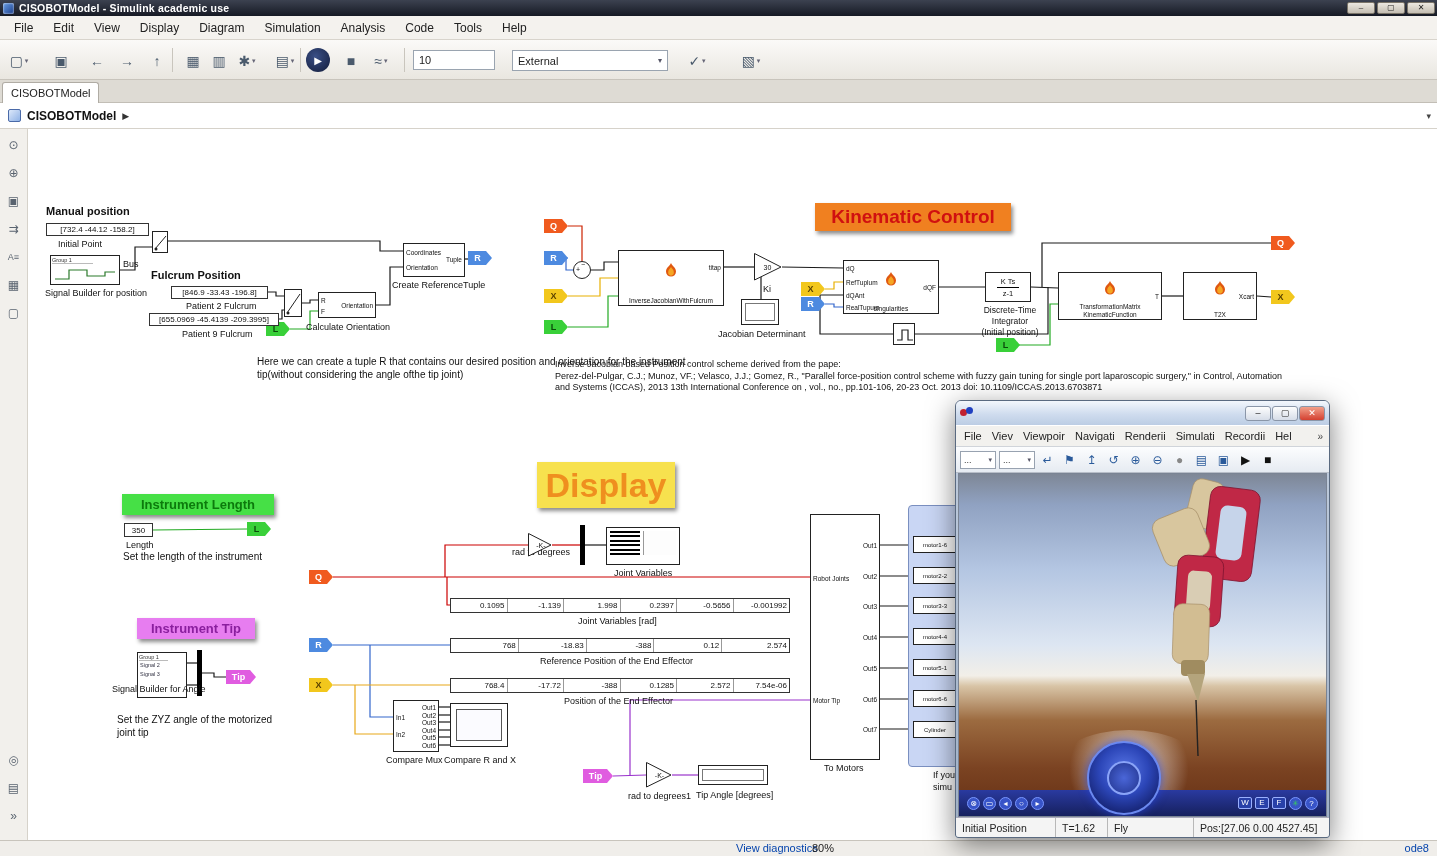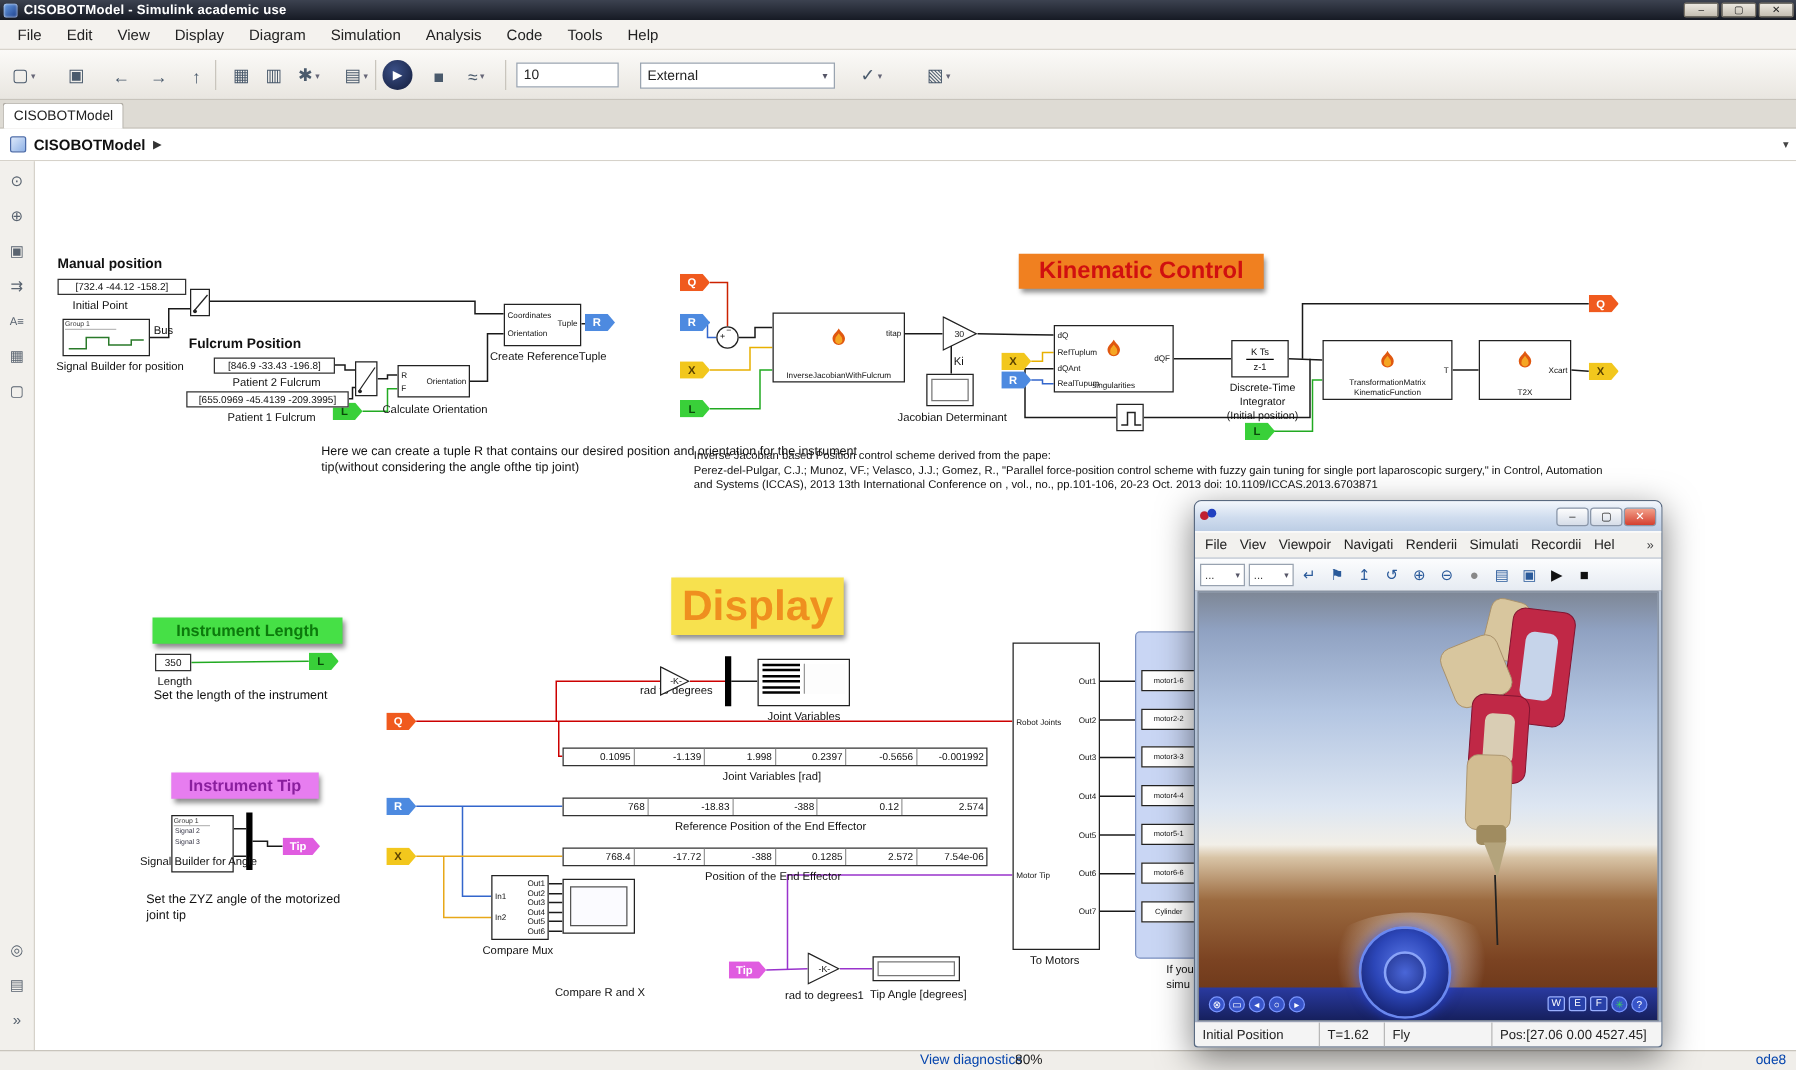--- a/index.html
+++ b/index.html
@@ -374,32 +374,32 @@
     <div class="const" style="position: absolute; left: 18px; top: 94px; width: 103px; height: 13px;">[732.4 -44.12 -158.2]</div>
     <div class="const" style="position: absolute; left: 143px; top: 157px; width: 97px; height: 13px;">[846.9 -33.43 -196.8]</div>
     <div class="const" style="position: absolute; left: 121px; top: 184px; width: 130px; height: 13px;">[655.0969 -45.4139 -209.3995]</div>
     <div class="const" style="position: absolute; left: 96px; top: 394px; width: 29px; height: 14px;">350</div>
     <div class="lbl" style="position: absolute; left: 18px; top: 76px; font-size: 11px; font-weight: bold;">Manual position</div>
     <div class="lbl" style="position: absolute; left: 123px; top: 140px; font-size: 11px; font-weight: bold;">Fulcrum Position</div>
     <div class="lbl" style="position: absolute; left: 30px; top: 110px; font-size: 9px;">Initial Point</div>
     <div class="lbl" style="position: absolute; left: 17px; top: 159px; font-size: 9px;">Signal Builder for position</div>
     <div class="lbl" style="position: absolute; left: 95px; top: 130px; font-size: 9px;">Bus</div>
     <div class="lbl" style="position: absolute; left: 158px; top: 172px; font-size: 9px;">Patient 2 Fulcrum</div>
-    <div class="lbl" style="position: absolute; left: 154px; top: 200px; font-size: 9px;">Patient 1 Fulcrum</div>
+    <div class="lbl" style="position: absolute; left: 154px; top: 200px; font-size: 9px;">Patient 9 Fulcrum</div>
     <div class="lbl" style="position: absolute; left: 278px; top: 193px; font-size: 9px;">Calculate Orientation</div>
     <div class="lbl" style="position: absolute; left: 364px; top: 151px; font-size: 9px;">Create ReferenceTuple</div>
     <div class="lbl" style="position: absolute; left: 735px; top: 155px; font-size: 9px;">Ki</div>
     <div class="lbl" style="position: absolute; left: 690px; top: 200px; font-size: 9px;">Jacobian Determinant</div>
     <div class="lbl" style="position: absolute; left: 484px; top: 418px; font-size: 9px;">rad to degrees</div>
     <div class="lbl" style="position: absolute; left: 586px; top: 439px; font-size: 9px;">Joint Variables</div>
     <div class="lbl" style="position: absolute; left: 550px; top: 487px; font-size: 9px;">Joint Variables [rad]</div>
     <div class="lbl" style="position: absolute; left: 512px; top: 527px; font-size: 9px;">Reference Position of the End Effector</div>
     <div class="lbl" style="position: absolute; left: 536px; top: 567px; font-size: 9px;">Position of the End Effector</div>
     <div class="lbl" style="position: absolute; left: 358px; top: 626px; font-size: 9px;">Compare Mux</div>
-    <div class="lbl" style="position: absolute; left: 416px; top: 626px; font-size: 9px; margin-top: 34px;">Compare R and X</div>
+    <div class="lbl" style="position: absolute; left: 416px; top: 626px; font-size: 9px;">Compare R and X</div>
     <div class="lbl" style="position: absolute; left: 600px; top: 662px; font-size: 9px;">rad to degrees1</div>
     <div class="lbl" style="position: absolute; left: 668px; top: 661px; font-size: 9px;">Tip Angle [degrees]</div>
     <div class="lbl" style="position: absolute; left: 796px; top: 634px; font-size: 9px;">To Motors</div>
     <div class="lbl" style="position: absolute; left: 84px; top: 555px; font-size: 9px;">Signal Builder for Angle</div>
     <div class="lbl" style="position: absolute; left: 98px; top: 411px; font-size: 9px;">Length</div>
     <div class="lbl" style="position: absolute; left: 95px; top: 422px; font-size: 10px;">Set the length of the instrument</div>
     <div class="note" style="position: absolute; left: 229px; top: 226px; font-size: 10px;">
       <div>Here we can create a tuple R that contains our desired position and orientation for the instrument</div>
       <div>tip(without considering the angle ofthe tip joint)</div>
     </div>

